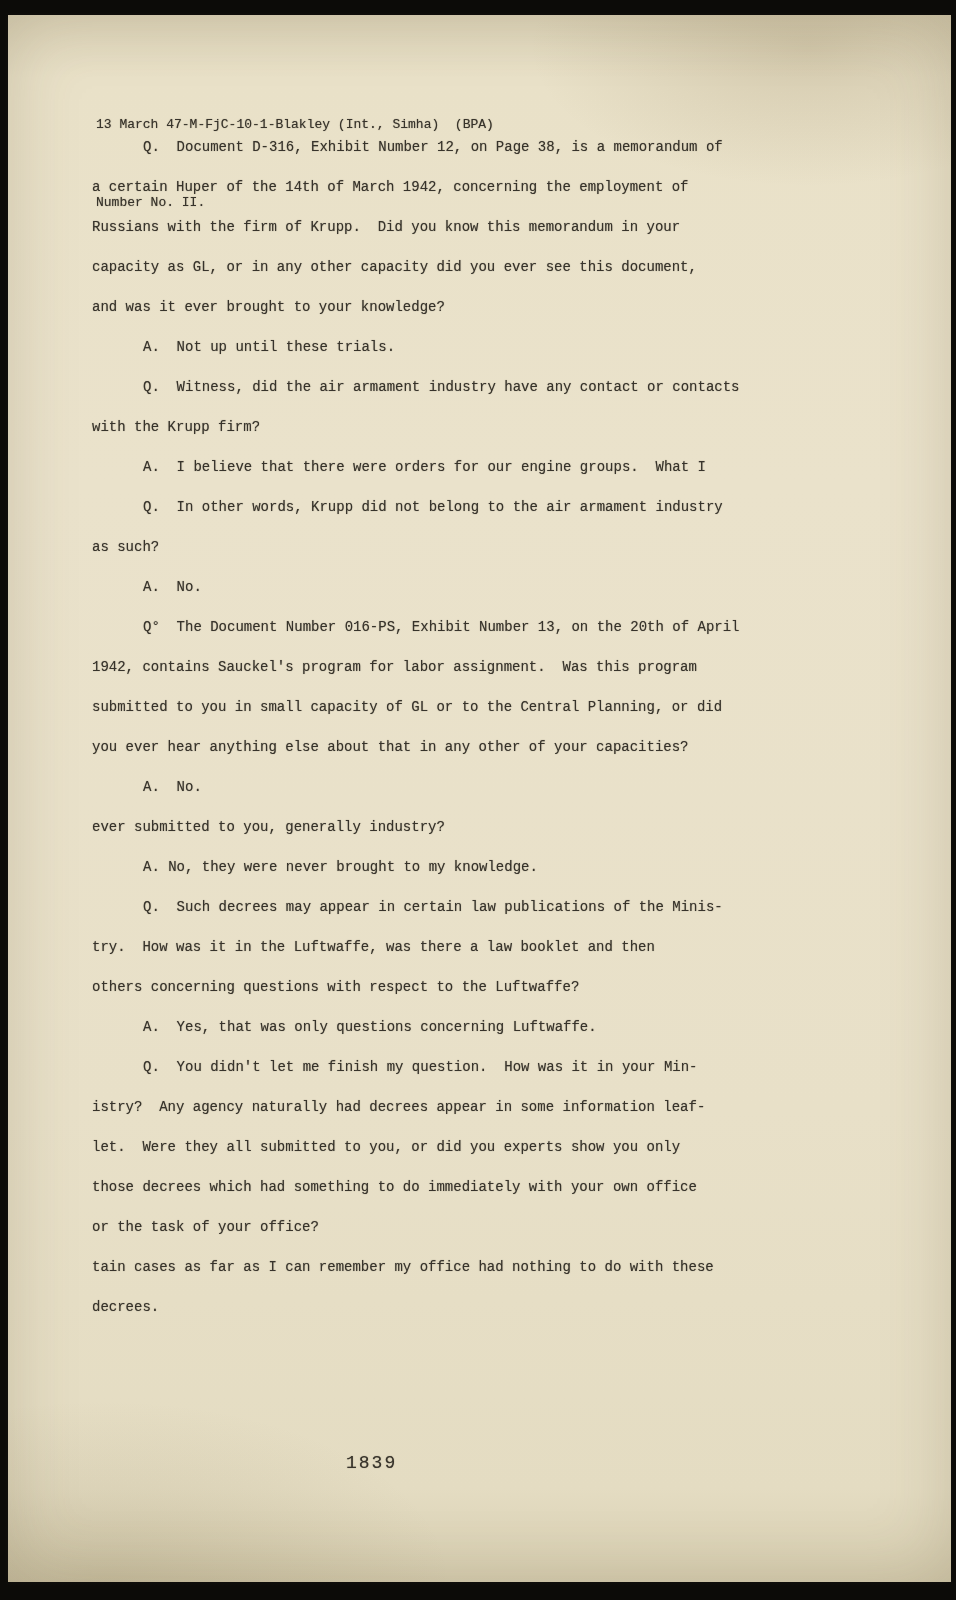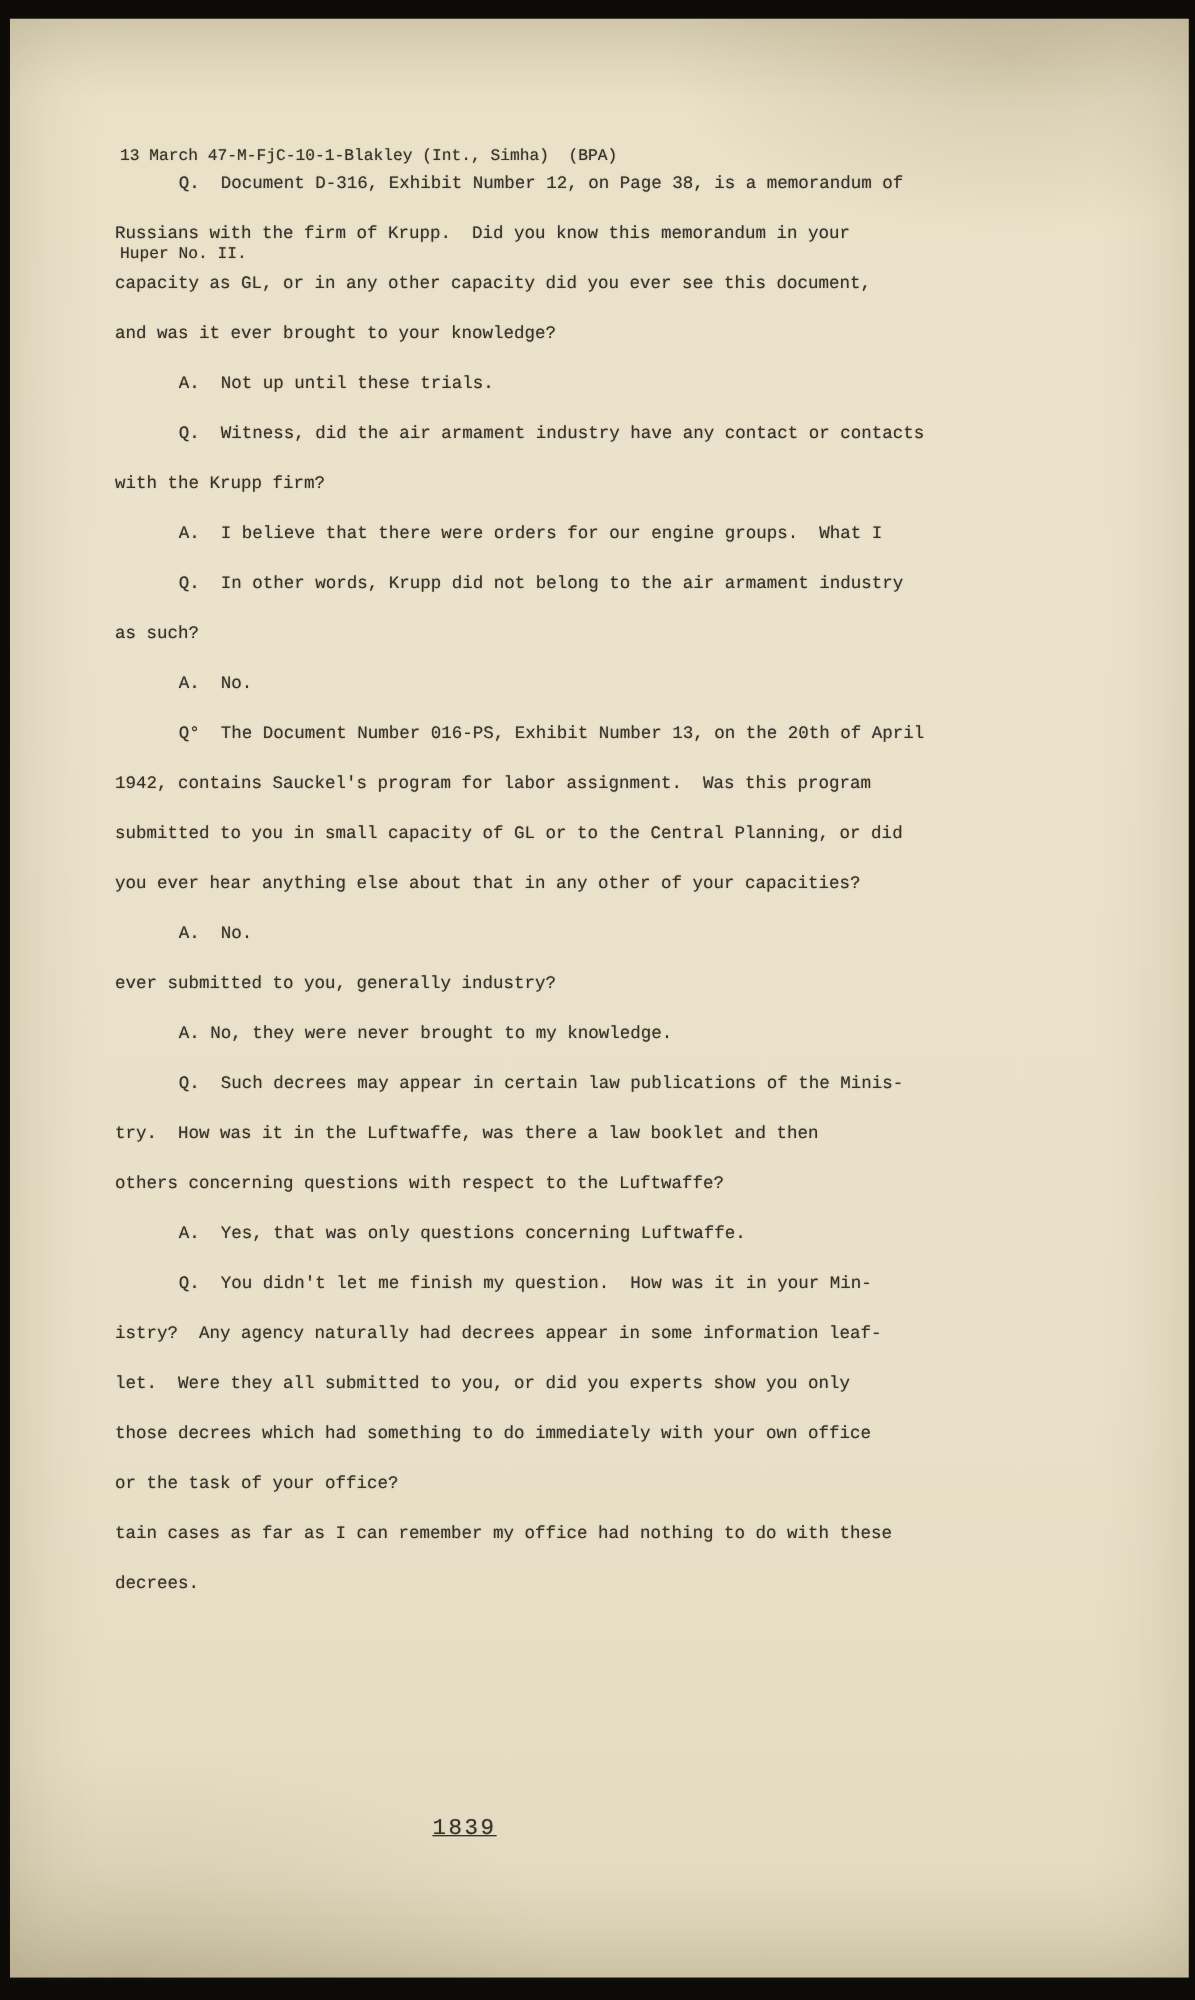--- a/index.html
+++ b/index.html
@@ -64,36 +64,36 @@
     padding-left: 51px;
   }
   .page-number {
     position: absolute;
     left: 338px;
     top: 1438px;
     font-size: 18px;
     letter-spacing: 2px;
     color: #37332b;
     text-shadow: 0 0 1px rgba(45,40,28,0.5);
-    text-decoration: underline;
   }
 </style>
 </head>
 <body>
 
 <div class="scan-frame">
   <div class="paper">
 
     <div class="header">
       <div>13 March 47-M-FjC-10-1-Blakley (Int., Simha)  (BPA)</div>
-      <div>Huper No. II.</div>
+      <div>Number No. II.</div>
     </div>
 
     <div class="transcript">
         <div class="line indent">Q.  Document D-316, Exhibit Number 12, on Page 38, is a memorandum of</div>
+        <div class="line">a certain Huper of the 14th of March 1942, concerning the employment of</div>
         <div class="line">Russians with the firm of Krupp.  Did you know this memorandum in your</div>
         <div class="line">capacity as GL, or in any other capacity did you ever see this document,</div>
         <div class="line">and was it ever brought to your knowledge?</div>
         <div class="line indent">A.  Not up until these trials.</div>
         <div class="line indent">Q.  Witness, did the air armament industry have any contact or contacts</div>
         <div class="line">with the Krupp firm?</div>
         <div class="line indent">A.  I believe that there were orders for our engine groups.  What I</div>
         <div class="line indent">Q.  In other words, Krupp did not belong to the air armament industry</div>
         <div class="line">as such?</div>
         <div class="line indent">A.  No.</div>

